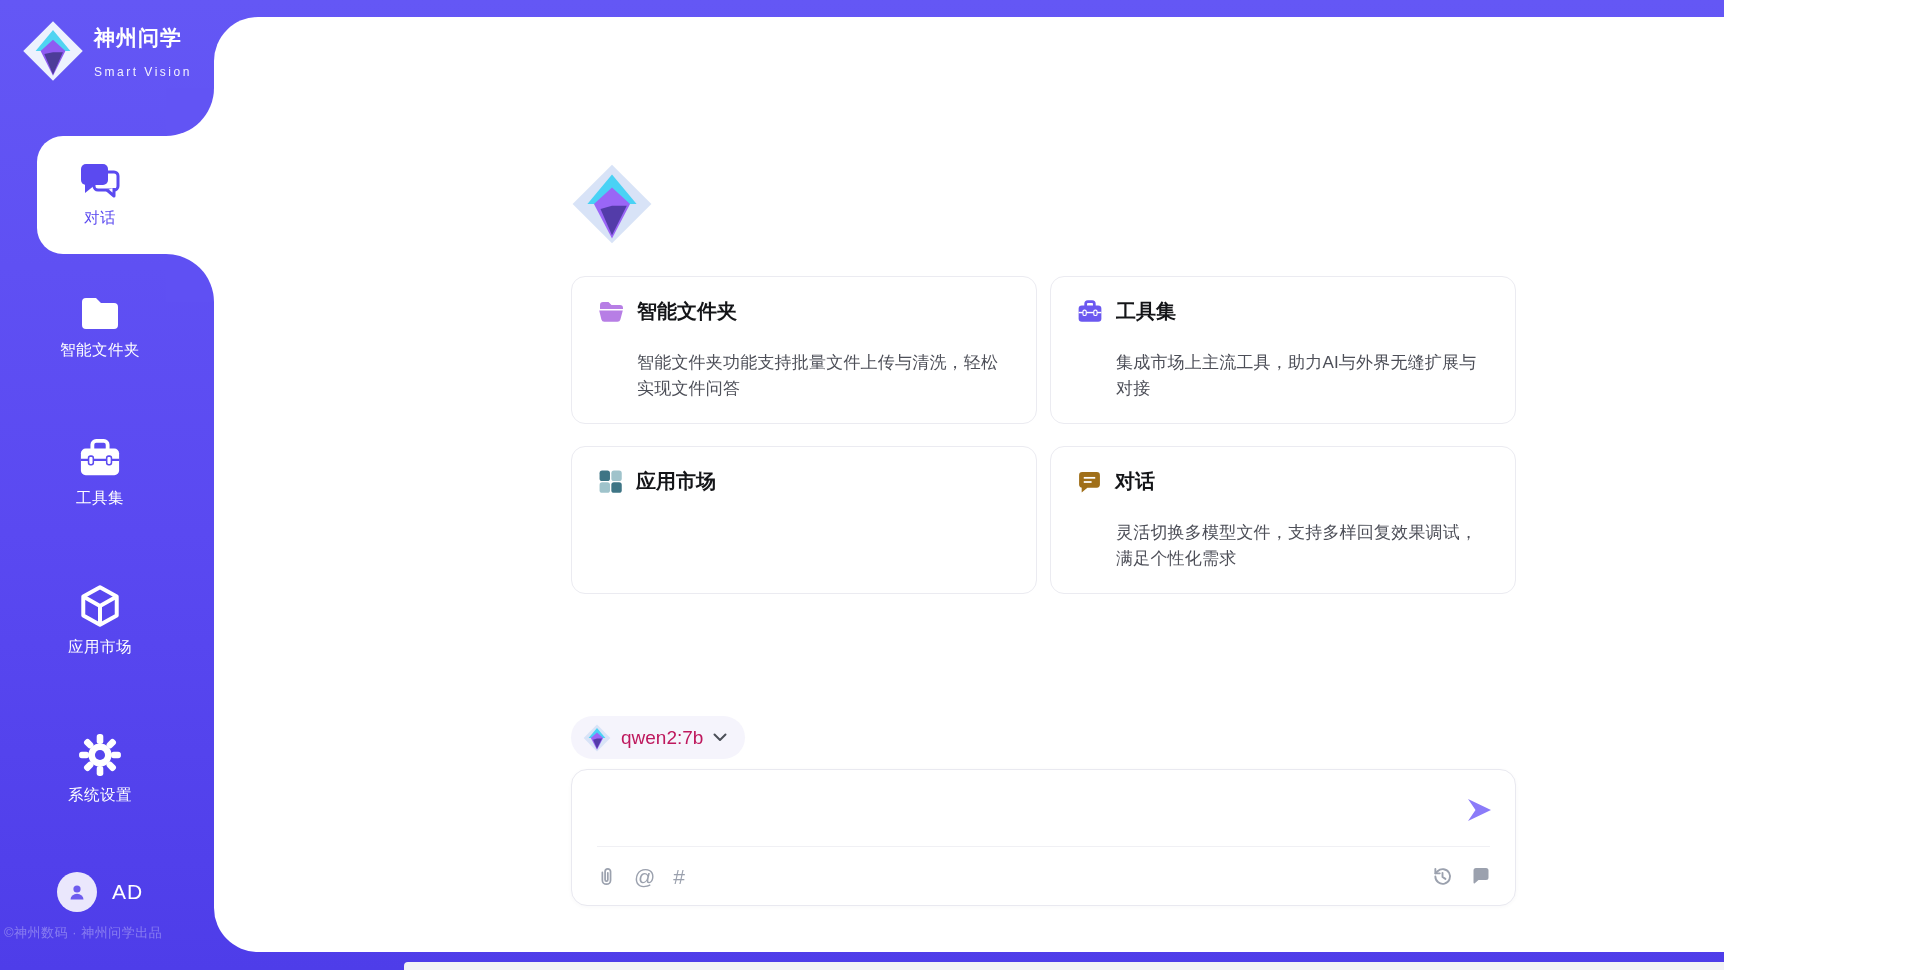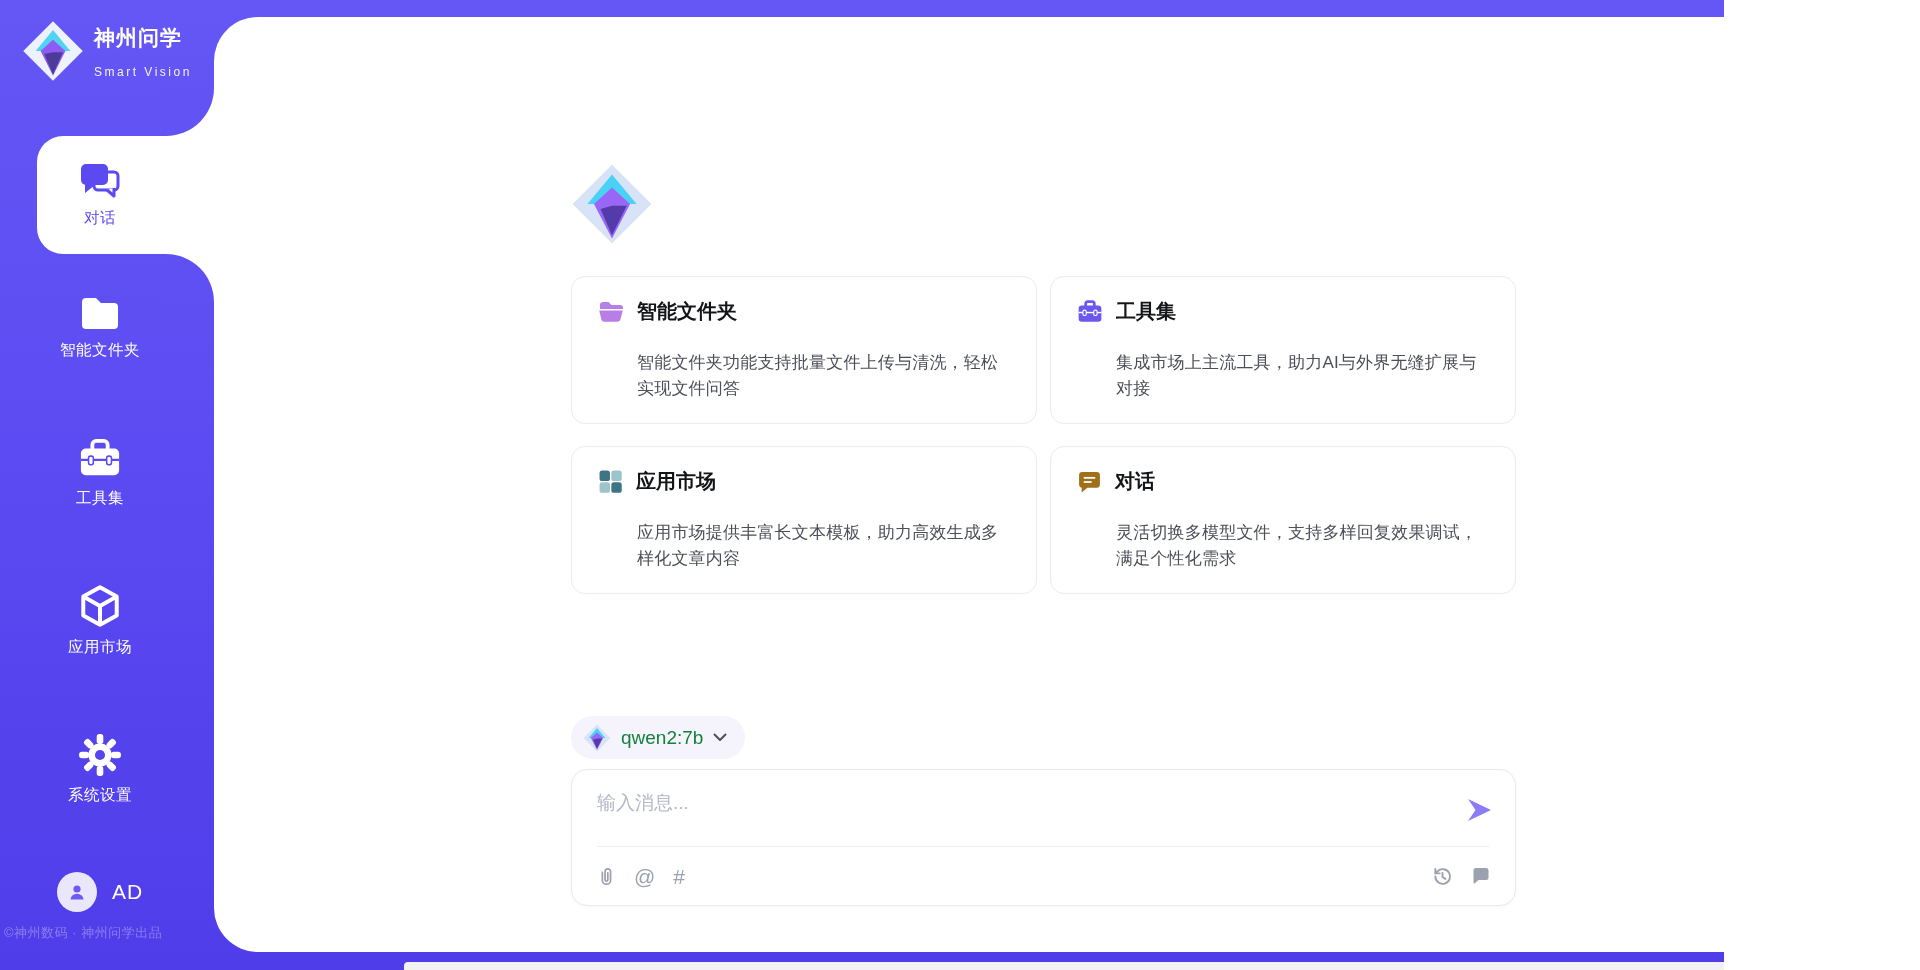--- a/index.html
+++ b/index.html
@@ -77,21 +77,21 @@
   .card-title { font-size:20px; font-weight:700; color:#141518; }
   .card-desc {
     margin:25px 0 0 39px; font-size:17px; line-height:1.5; color:#4d4f58; letter-spacing:.2px;
   }
 
   .model-pill {
     position:absolute; left:0; top:553px; height:43px;
     display:inline-flex; align-items:center; gap:10px; padding:0 18px 0 12px;
     background:#f5f4fc; border-radius:22px; cursor:pointer;
   }
-  .model-name { font-size:19px; color:#15803d; }
+  .model-name { font-size:19px; color:#be185d; }
 
   .composer {
     position:absolute; left:0; top:606px; width:945px; height:137px;
     background:#fff; border:1px solid #e9e9f0; border-radius:16px;
     box-shadow:0 1px 4px rgba(30,30,60,.03);
   }
   .composer-input {
     position:absolute; left:25px; top:18px; width:830px; height:30px;
     border:none; outline:none; font-size:19px; color:#333;
     font-family:"Liberation Sans","DejaVu Sans",sans-serif;
@@ -274,21 +274,20 @@
           <span>
             <svg width="25" height="25" viewBox="0 0 24 24">
               <rect x="1.5" y="1.5" width="10" height="10" rx="2.5" fill="#3e7585"></rect>
               <rect x="12.8" y="1.5" width="10" height="10" rx="2.5" fill="#9fc3cb"></rect>
               <rect x="1.5" y="12.8" width="10" height="10" rx="2.5" fill="#9fc3cb"></rect>
               <rect x="12.8" y="12.8" width="10" height="10" rx="2.5" fill="#3e7585"></rect>
             </svg>
           </span>
           <span class="card-title">应用市场</span>
         </div>
-        <p class="card-desc">应用市场提供丰富长文本模板，助力高效生成多样化文章内容</p>
       </div>
 
       <div class="card">
         <div class="card-head">
           <span>
             <svg width="25" height="24" viewBox="0 0 24 23">
               <path d="M2 5 a3 3 0 0 1 3-3 h14 a3 3 0 0 1 3 3 v9 a3 3 0 0 1 -3 3 H10 l-5.5 4.6 V17 H5 a3 3 0 0 1 -3-3 z" fill="#a06f19"></path>
               <line x1="6.5" y1="7.5" x2="17.5" y2="7.5" stroke="#ffffff" stroke-width="1.7"></line>
               <line x1="6.5" y1="11.5" x2="14" y2="11.5" stroke="#ffffff" stroke-width="1.7"></line>
             </svg>
@@ -310,21 +309,20 @@
       </span>
       <span class="model-name">qwen2:7b</span>
       <span>
         <svg width="14" height="9" viewBox="0 0 14 9">
           <path d="M1.5 1.5 L7 7 L12.5 1.5" fill="none" stroke="#4b4f58" stroke-width="2" stroke-linecap="round" stroke-linejoin="round"></path>
         </svg>
       </span>
     </div>
 
     <div class="composer">
-      <input class="composer-input" type="text" placeholder="输入消息..." style="">
       <button class="send-btn">
         <span>
           <svg width="28" height="26" viewBox="0 0 28 26">
             <path d="M3 2 L26 13 L3 24 L10.5 13 Z" fill="#8b7bf9"></path>
           </svg>
         </span>
       </button>
       <div class="composer-divider"></div>
       <div class="composer-bottom">
         <div class="icon-group">

